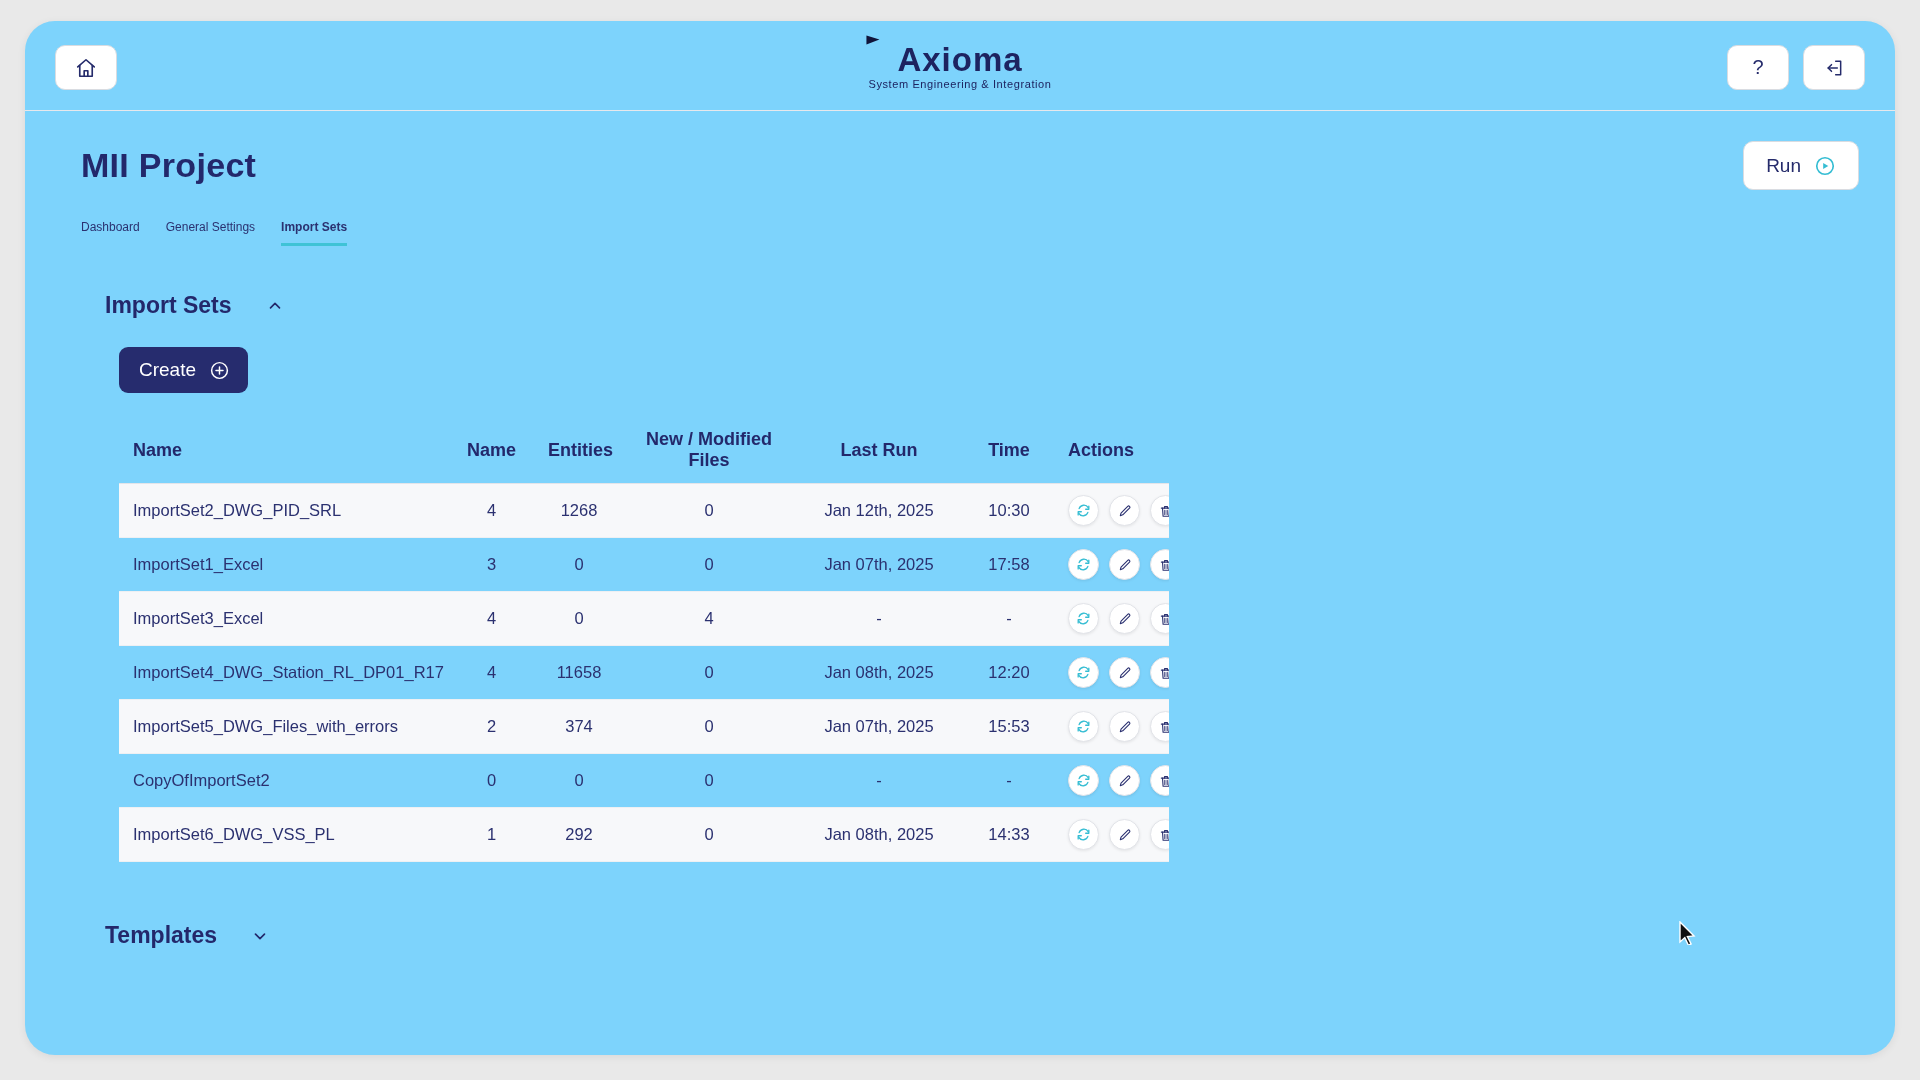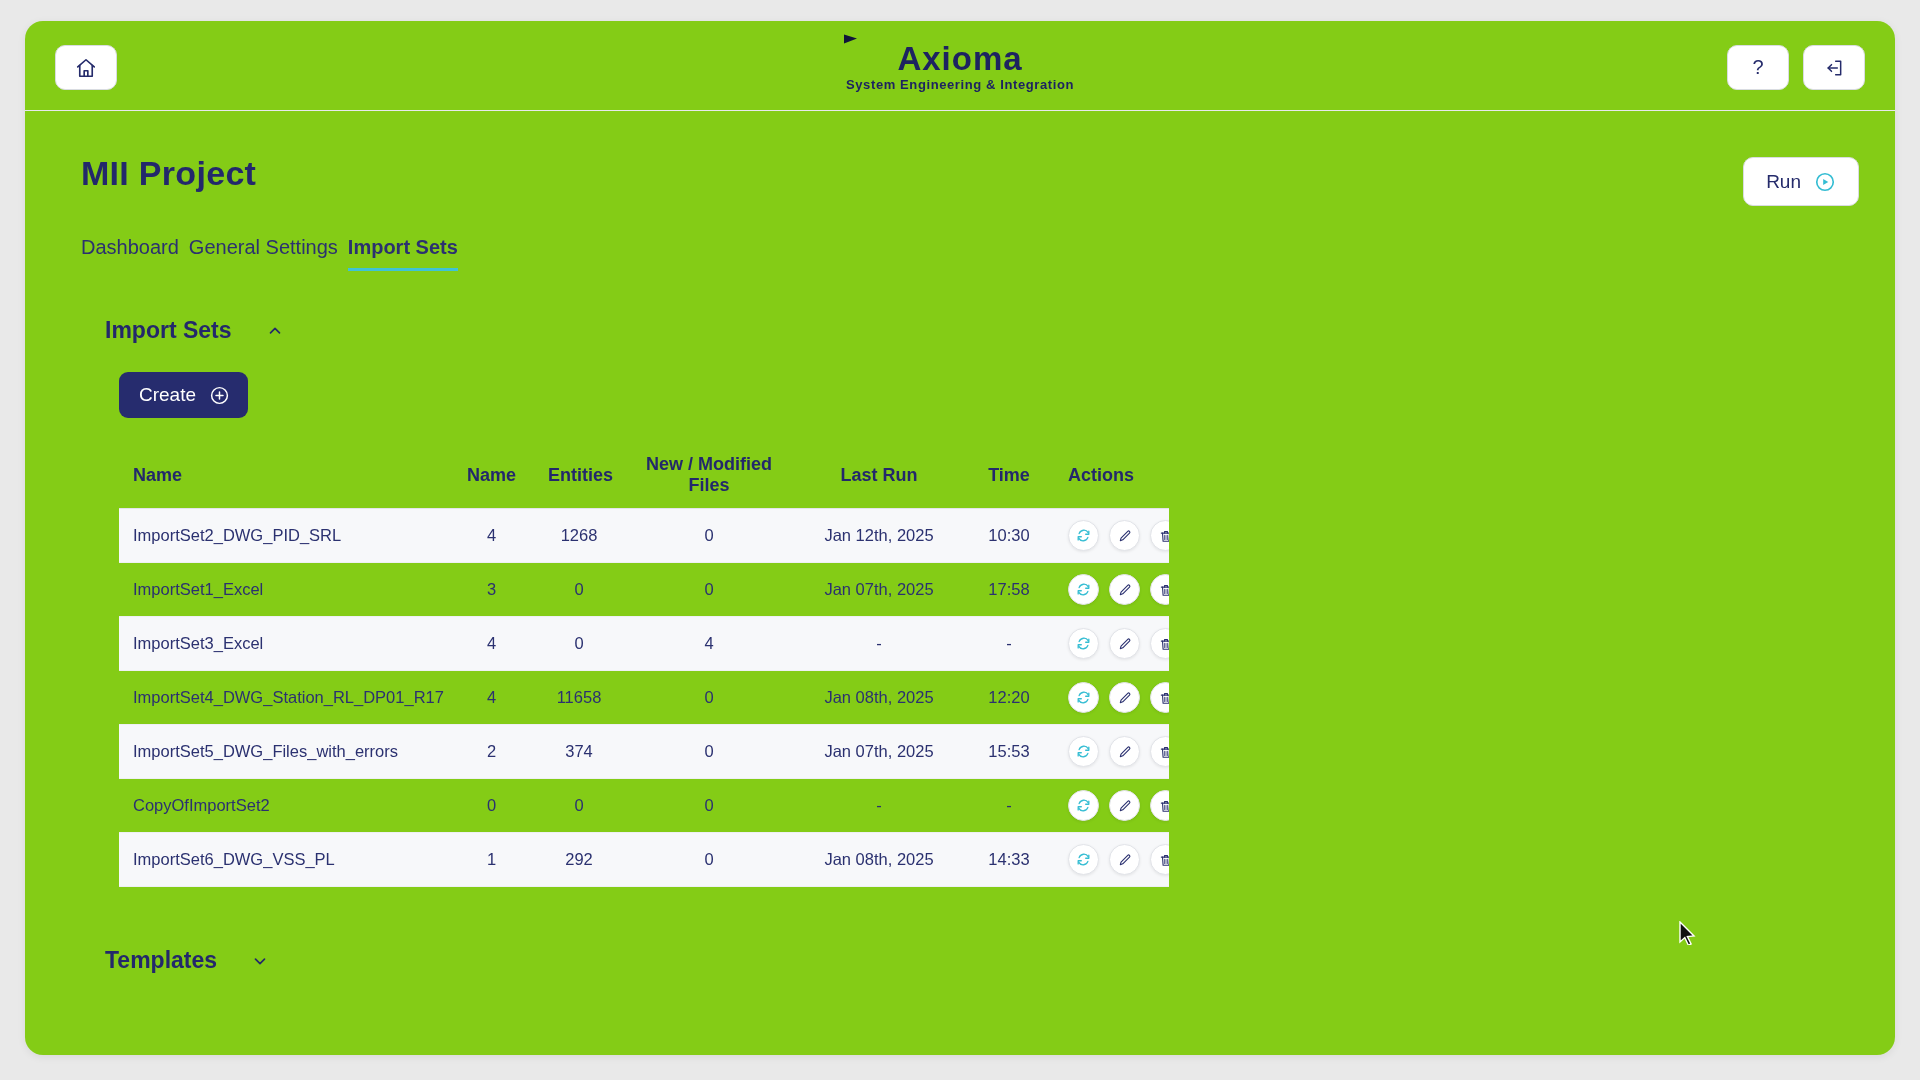--- a/index.html
+++ b/index.html
@@ -7,21 +7,21 @@
   body {
     width:1920px; height:1080px;
     background:#e9e9e9;
     font-family:"Liberation Sans", sans-serif;
     position:relative;
     overflow:hidden;
     color:#252b6b;
   }
   .card {
     position:absolute; left:25px; right:25px; top:21px; bottom:25px;
-    background:#84cc16; border-radius:18px;
+    background:#7dd3fc; border-radius:30px;
     box-shadow:0 2px 8px rgba(0,0,0,.07);
     overflow:hidden;
   }
   
   .topbar {
     display:flex; align-items:center; justify-content:space-between;
     padding:24px 30px 20px 30px;
     border-bottom:1px solid #e7e8ec;
     position:relative;
   }
@@ -35,38 +35,38 @@
   .topbar-right { display:flex; gap:14px; }
   .logo {
     position:absolute; left:50%; top:50%; transform:translate(-50%,-50%);
     text-align:center; color:#1d2360; line-height:1;
   }
   .logo-word { font-size:33px; font-weight:800; letter-spacing:1px; position:relative; }
   .logo-word::before {
     content:""; position:absolute; left:-2px; top:-7px;
     border-left:13px solid #10143a; border-top:4px solid transparent; border-bottom:5px solid transparent;
   }
-  .logo-tagline { font-size:13px; letter-spacing:.6px; margin-top:3px; color:#1d2360;font-weight:bold; }
+  .logo-tagline { font-size:11px; letter-spacing:.6px; margin-top:3px; color:#1d2360; }
   
   .title-row {
     display:flex; align-items:center; justify-content:space-between;
     padding:30px 36px 0 56px;
   }
   .page-title { margin:0; font-size:34px; font-weight:700; color:#23286b; letter-spacing:.3px; }
-  .config-actions { display:flex; gap:16px;margin-top:16px; }
+  .config-actions { display:flex; gap:16px; }
   .config-btn {
     display:inline-flex; align-items:center; gap:13px;
     height:49px; padding:0 22px;
     background:#fff; border:1px solid #d9dce1; border-radius:10px;
     font-size:19px; color:#252b6b; cursor:pointer;
     font-family:inherit;
   }
   .config-btn svg { color:#35bdd3; }
   
-  .tabs { display:flex; gap:10px; padding:30px 56px 0 56px; font-size:20px; }
+  .tabs { display:flex; gap:26px; padding:30px 56px 0 56px; font-size:12px; }
   .tab { padding-bottom:9px; color:#2b3170; cursor:pointer; border-bottom:3px solid transparent; }
   .tab.active { font-weight:700; border-bottom-color:#3fc3d6; }
   
   .section { padding:0 56px; margin-top:46px; }
   .section-title-row { display:flex; align-items:center; gap:32px; margin-left:24px; }
   .section-title { font-size:23px; font-weight:700; color:#23286b; }
   .chevron-btn { background:none; border:none; color:#23286b; cursor:pointer; padding:2px; display:inline-flex; }
   .section-body { margin-left:38px; margin-top:28px; }
   .create-btn {
     display:inline-flex; align-items:center; gap:13px;

